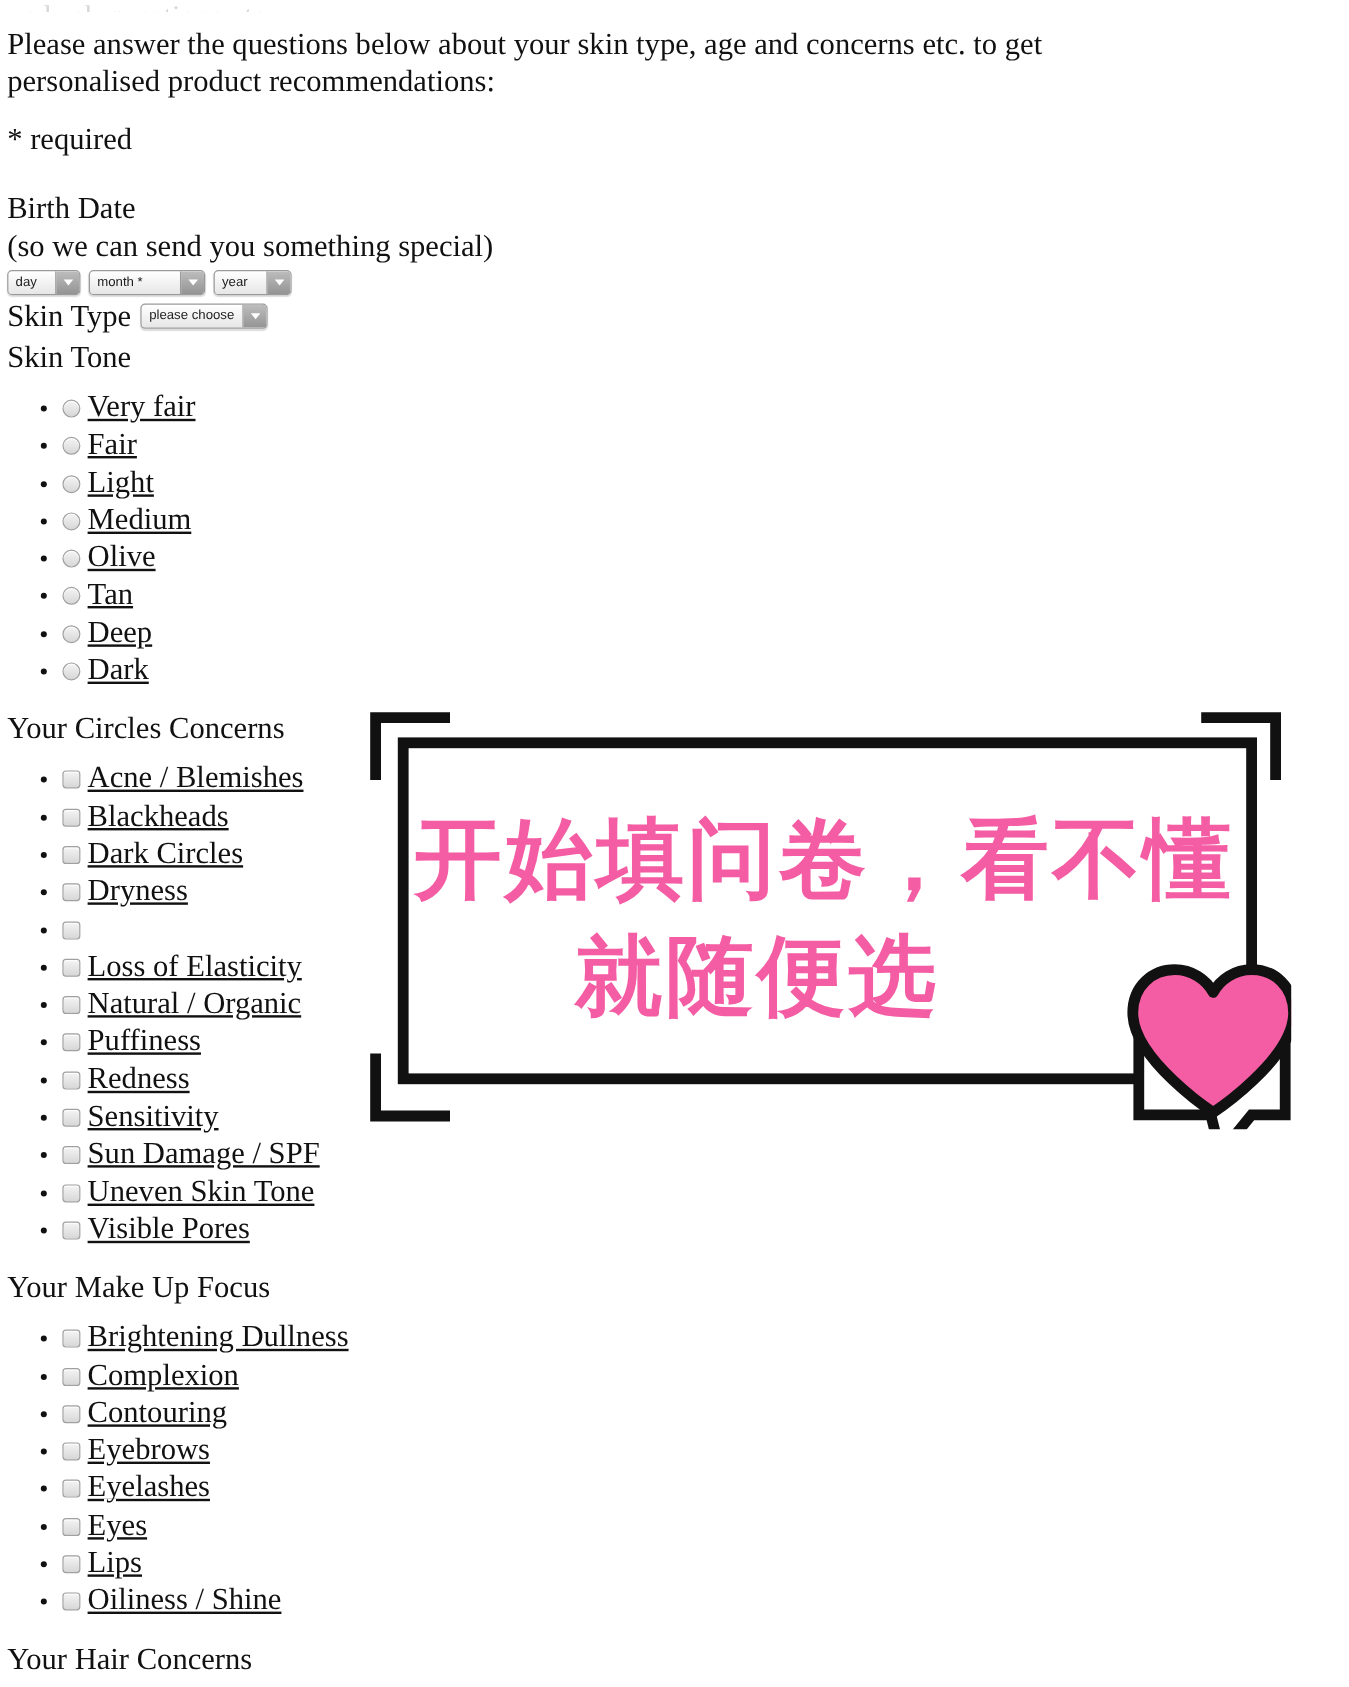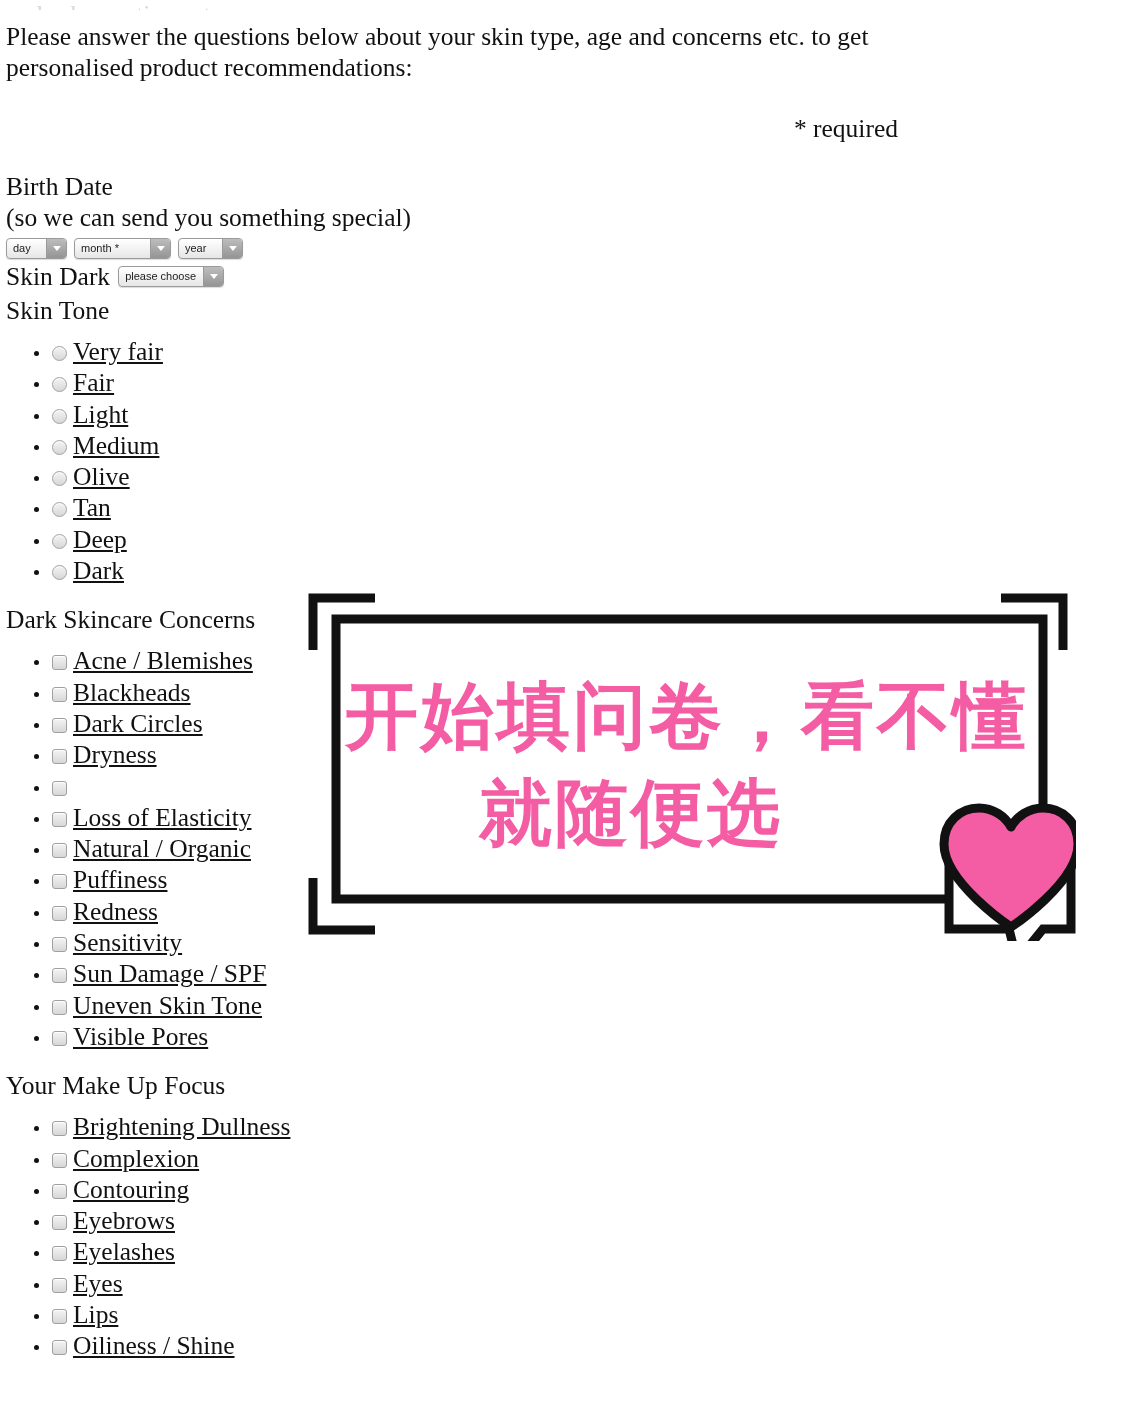--- a/index.html
+++ b/index.html
@@ -36,21 +36,21 @@
   }
 
   .para {
     font-size: 25.5px;
     line-height: 31px;
     padding: 0 6px;
     margin: 11px 0 0 0;
     max-width: 1090px;
   }
 
-  .para.tight { margin-top: 30px; text-align: right; }
+  .para.tight { margin-top: 17px; }
 
   .label-line {
     font-size: 25.5px;
     line-height: 31px;
     padding: 0 6px;
     margin: 0;
   }
 
   .section-head {
     font-size: 25.5px;
@@ -205,21 +205,21 @@
     </span>
     <span class="sel w-year">
       <span class="sel-txt">year</span>
       <span class="sel-btn">
           <i></i>
         </span>
     </span>
   </div>
 
   <div class="inline-row">
-    <span>Skin Dark</span>
+    <span>Skin Type</span>
     <span class="sel w-type">
       <span class="sel-txt">please choose</span>
       <span class="sel-btn">
           <i></i>
         </span>
     </span>
   </div>
 
   <p class="label-line" style="margin-top:3px;">Skin Tone</p>
 
@@ -227,21 +227,21 @@
       <li><span class="ctl radio"></span><span class="opt-label">Very fair</span></li>
       <li><span class="ctl radio"></span><span class="opt-label">Fair</span></li>
       <li><span class="ctl radio"></span><span class="opt-label">Light</span></li>
       <li><span class="ctl radio"></span><span class="opt-label">Medium</span></li>
       <li><span class="ctl radio"></span><span class="opt-label">Olive</span></li>
       <li><span class="ctl radio"></span><span class="opt-label">Tan</span></li>
       <li><span class="ctl radio"></span><span class="opt-label">Deep</span></li>
       <li><span class="ctl radio"></span><span class="opt-label">Dark</span></li>
     </ul>
 
-  <p class="section-head">Dark Skincare Concerns</p>
+  <p class="section-head">Your Circles Concerns</p>
 
   <ul class="opts" id="skincare-list">
       <li><span class="ctl check"></span><span class="opt-label">Acne / Blemishes</span></li>
       <li><span class="ctl check"></span><span class="opt-label">Blackheads</span></li>
       <li><span class="ctl check"></span><span class="opt-label">Dark Circles</span></li>
       <li><span class="ctl check"></span><span class="opt-label">Dryness</span></li>
       <li><span class="ctl check"></span></li>
       <li><span class="ctl check"></span><span class="opt-label">Loss of Elasticity</span></li>
       <li><span class="ctl check"></span><span class="opt-label">Natural / Organic</span></li>
       <li><span class="ctl check"></span><span class="opt-label">Puffiness</span></li>
@@ -258,20 +258,21 @@
       <li><span class="ctl check"></span><span class="opt-label">Brightening Dullness</span></li>
       <li><span class="ctl check"></span><span class="opt-label">Complexion</span></li>
       <li><span class="ctl check"></span><span class="opt-label">Contouring</span></li>
       <li><span class="ctl check"></span><span class="opt-label">Eyebrows</span></li>
       <li><span class="ctl check"></span><span class="opt-label">Eyelashes</span></li>
       <li><span class="ctl check"></span><span class="opt-label">Eyes</span></li>
       <li><span class="ctl check"></span><span class="opt-label">Lips</span></li>
       <li><span class="ctl check"></span><span class="opt-label">Oiliness / Shine</span></li>
     </ul>
 
+  <p class="section-head">Your Hair Concerns</p>
 
 </div>
 
 <div class="overlay">
   <svg width="775" height="355" viewBox="0 0 775 355" xmlns="http://www.w3.org/2000/svg">
 
     <g id="brackets" fill="none" stroke-width="9" stroke-linecap="butt">
 
       <path d="M12 64 L12 12 L74 12" stroke="#111111"></path>
 

